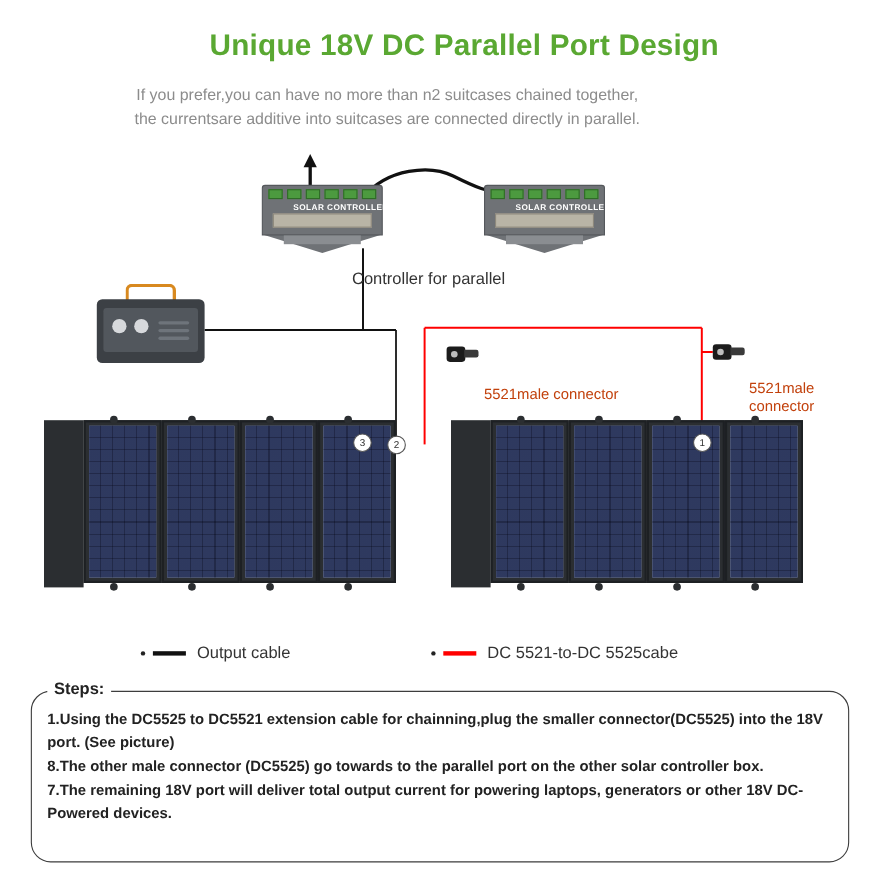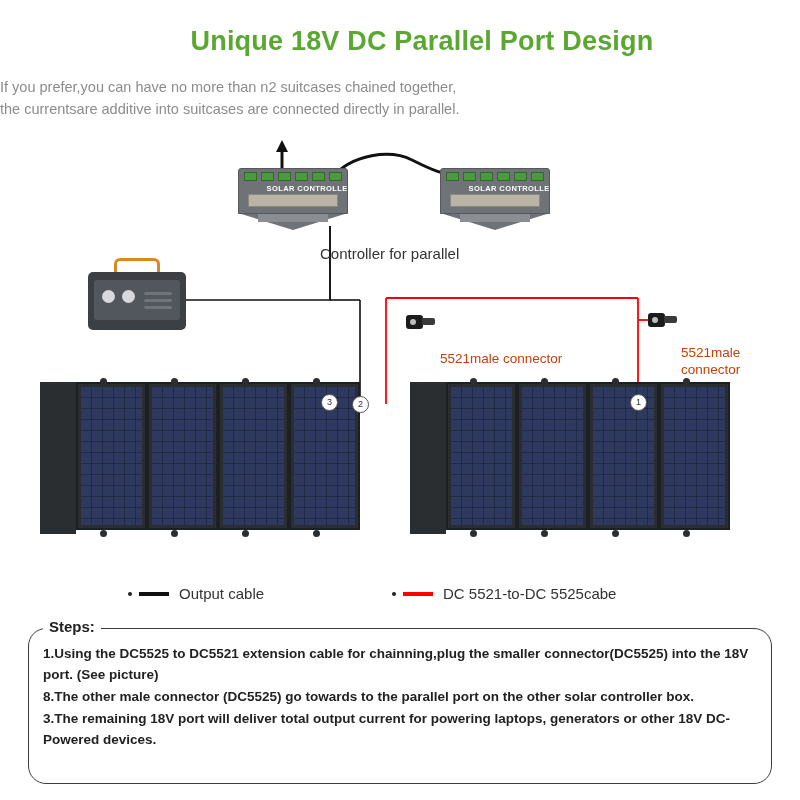--- a/index.html
+++ b/index.html
@@ -32,21 +32,21 @@
     font-weight: bold;
     color: #5aa832;
     letter-spacing: 0.2px;
     padding-left: 22px;
   }
   .subtitle {
     position: absolute;
     left: 0;
     top: 76px;
     width: 704px;
-    text-align: left;
+    text-align: center;
     font-size: 14.5px;
     line-height: 22px;
     color: #8c8c8c;
   }
 
   
   .ctrl {
     position: absolute;
     width: 110px;
     height: 62px;
@@ -498,17 +498,17 @@
     <span class="legend-dot"></span>
     <span class="legend-line" style="background:#ff0000;"></span>
     <span>DC 5521-to-DC 5525cabe</span>
   </div>
 
   <div class="steps-box">
     <div class="steps-title">Steps:</div>
     <div class="steps-body">
       <p>1.Using the DC5525 to DC5521 extension cable for chainning,plug the smaller connector(DC5525) into the 18V port. (See picture)</p>
       <p>8.The other male connector (DC5525) go towards to the parallel port on the other solar controller box.</p>
-      <p>3.The remaining 18V port will deliver total output current for powering laptops, generators or other 18V DC-Powered devices.</p>
+      <p>7.The remaining 18V port will deliver total output current for powering laptops, generators or other 18V DC-Powered devices.</p>
     </div>
   </div>
 
 </div>
 
 </body></html>

